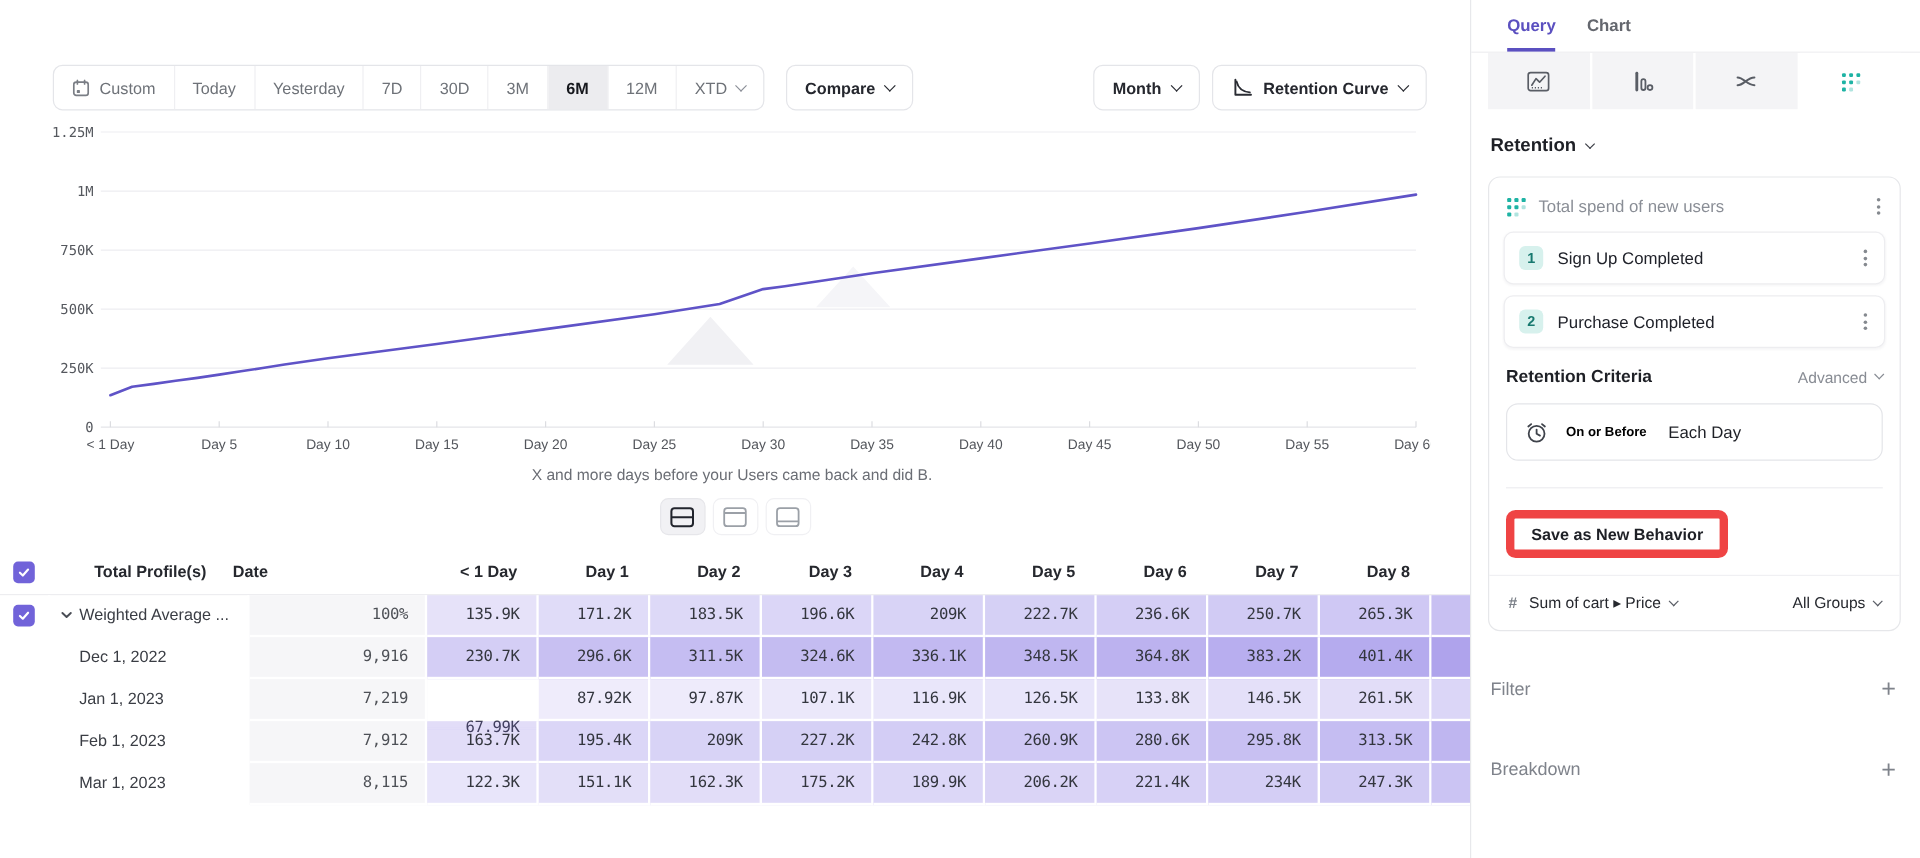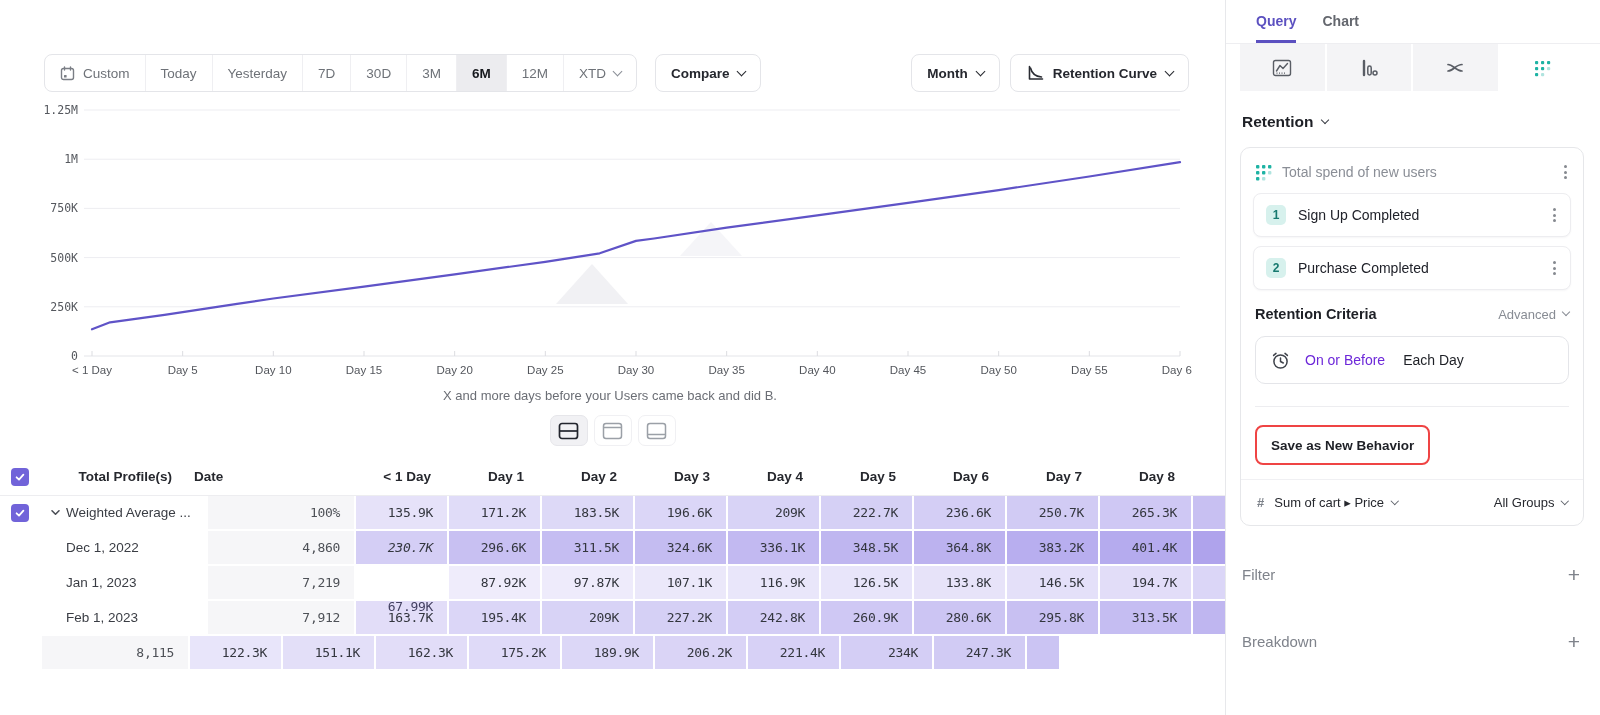--- a/index.html
+++ b/index.html
@@ -76,24 +76,24 @@
   .step{border:1px solid #EDEDF0;border-radius:8px;height:44px;display:flex;align-items:center;
     gap:12px;padding:0 10px 0 12px;margin-bottom:9px;background:#fff;box-shadow:0 1px 2px rgba(20,20,40,.04)}
   .badge{width:20px;height:20px;border-radius:5px;background:#D7F1ED;color:#17796F;font-size:12px;
     font-weight:700;display:flex;align-items:center;justify-content:center;flex:none}
   .step .slabel{flex:1;font-size:14px;color:#20222A;font-weight:500}
   .crit-head{display:flex;align-items:center;justify-content:space-between;margin:16px 14px 0}
   .crit-head .cl{font-size:14.5px;font-weight:700;color:#1E2026}
   .crit-head .cm{font-size:13px;color:#888C94;display:flex;align-items:center;gap:7px;cursor:pointer}
   .cond{margin:14px 14px 0;border:1px solid #E4E5E9;border-radius:10px;height:48px;display:flex;
     align-items:center;gap:14px;padding:0 14px;cursor:pointer}
-  .cond .ct{font-size:14px;font-weight:400;color:#6d28d9}
+  .cond .ct{font-size:11px;font-weight:700;color:#000000}
   .cond .cv{font-size:14px;color:#1E2026;margin-left:4px}
   .divider{height:1px;background:#EDEDF0;margin:22px 14px 0}
-  .saveb{margin:18px 14px 14px;border:2px solid #ef4444;border-radius:8px;height:40px;display:flex;
+  .saveb{margin:18px 14px 14px;border:7px solid #ef4444;border-radius:8px;height:40px;display:flex;
     align-items:center;padding:0 14px;font-size:13.5px;font-weight:600;color:#1E2026;cursor:pointer;background:#fff}
   .measure{border-top:1px solid #F0F0F3;height:46px;display:flex;align-items:center;padding:0 16px;gap:10px}
   .measure .sym{font-size:13px;font-weight:700;color:#7D828A}
   .measure .mlabel{font-size:13px;font-weight:500;color:#26282E;display:flex;align-items:center;gap:8px;cursor:pointer}
   .measure .scope{margin-left:auto;font-size:13px;color:#26282E;display:flex;align-items:center;gap:7px;cursor:pointer}
   .prow{margin:38px 20px 0 16px;display:flex;justify-content:space-between;align-items:center;
     color:#7F838B;font-size:15px}
   .prow.second{margin-top:46px}
   .plus{font-size:21px;font-weight:400;color:#7F838B;line-height:1;cursor:pointer}
 </style>
@@ -306,23 +306,23 @@
             </div>
             <div class="cell col-sliver" style="background: rgba(121, 102, 224, 0.41);"></div>
           </div>
           <div class="trow">
             <div class="cell col-check"></div>
             <div class="cell col-date">
               <span class="spacer"></span>
               <span class="date-label">Dec 1, 2022</span>
             </div>
             <div class="cell col-total">
-              <span class="num">4,860</span>
-            </div>
-            <div class="cell col-day" style="background: rgba(121, 102, 224, 0.32); font-style: italic;">
+              <span class="num">9,916</span>
+            </div>
+            <div class="cell col-day" style="background: rgba(121, 102, 224, 0.32);">
               <span class="num">230.7K</span>
             </div>
             <div class="cell col-day" style="background: rgba(121, 102, 224, 0.41);">
               <span class="num">296.6K</span>
             </div>
             <div class="cell col-day" style="background: rgba(121, 102, 224, 0.43); padding-left: 16px;">
               <span class="num">311.5K</span>
             </div>
             <div class="cell col-day" style="background: rgba(121, 102, 224, 0.44);">
               <span class="num">324.6K</span>
@@ -371,21 +371,21 @@
             <div class="cell col-day" style="background: rgba(121, 102, 224, 0.17);">
               <span class="num">126.5K</span>
             </div>
             <div class="cell col-day" style="background: rgba(121, 102, 224, 0.18);">
               <span class="num">133.8K</span>
             </div>
             <div class="cell col-day" style="background: rgba(121, 102, 224, 0.2);">
               <span class="num">146.5K</span>
             </div>
             <div class="cell col-day" style="background: rgba(121, 102, 224, 0.22);">
-              <span class="num">194.7K</span>
+              <span class="num">261.5K</span>
             </div>
             <div class="cell col-sliver" style="background: rgba(121, 102, 224, 0.27);"></div>
           </div>
           <div class="trow">
             <div class="cell col-check"></div>
             <div class="cell col-date">
               <span class="spacer"></span>
               <span class="date-label">Feb 1, 2023</span>
             </div>
             <div class="cell col-total">
@@ -415,20 +415,24 @@
             <div class="cell col-day" style="background: rgba(121, 102, 224, 0.41);">
               <span class="num">295.8K</span>
             </div>
             <div class="cell col-day" style="background: rgba(121, 102, 224, 0.43);">
               <span class="num">313.5K</span>
             </div>
             <div class="cell col-sliver" style="background: rgba(121, 102, 224, 0.48);"></div>
           </div>
           <div class="trow">
             <div class="cell col-check"></div>
+            <div class="cell col-date">
+              <span class="spacer"></span>
+              <span class="date-label">Mar 1, 2023</span>
+            </div>
             <div class="cell col-total">
               <span class="num">8,115</span>
             </div>
             <div class="cell col-day" style="background: rgba(121, 102, 224, 0.17);">
               <span class="num">122.3K</span>
             </div>
             <div class="cell col-day" style="background: rgba(121, 102, 224, 0.21);">
               <span class="num">151.1K</span>
             </div>
             <div class="cell col-day" style="background: rgba(121, 102, 224, 0.22);">

